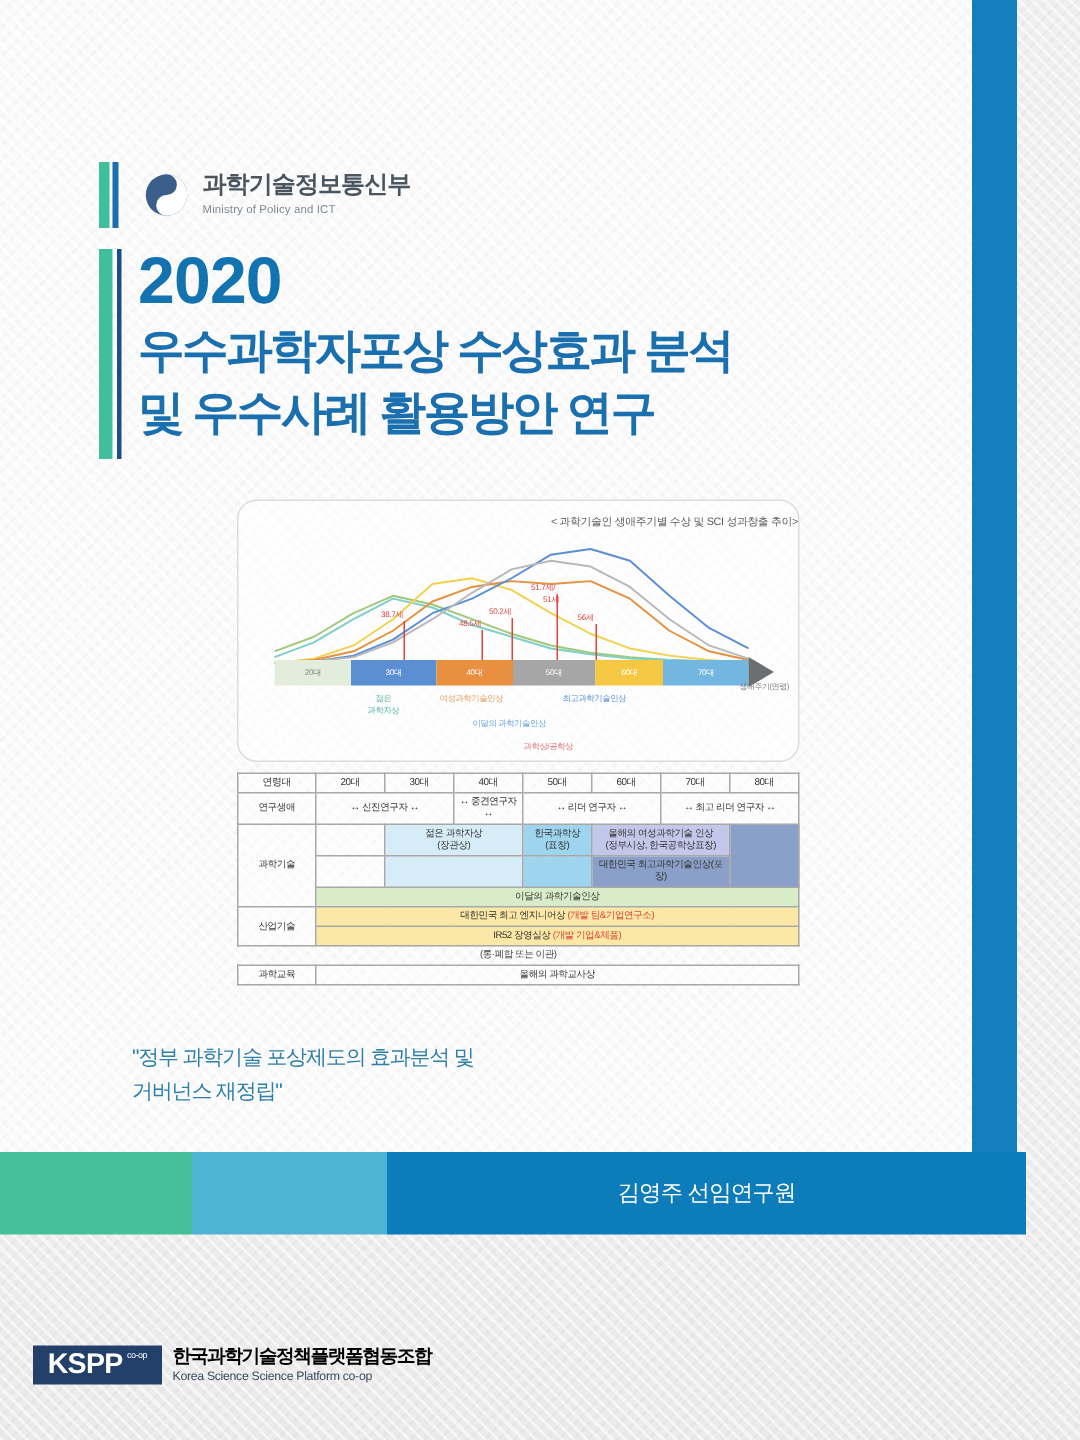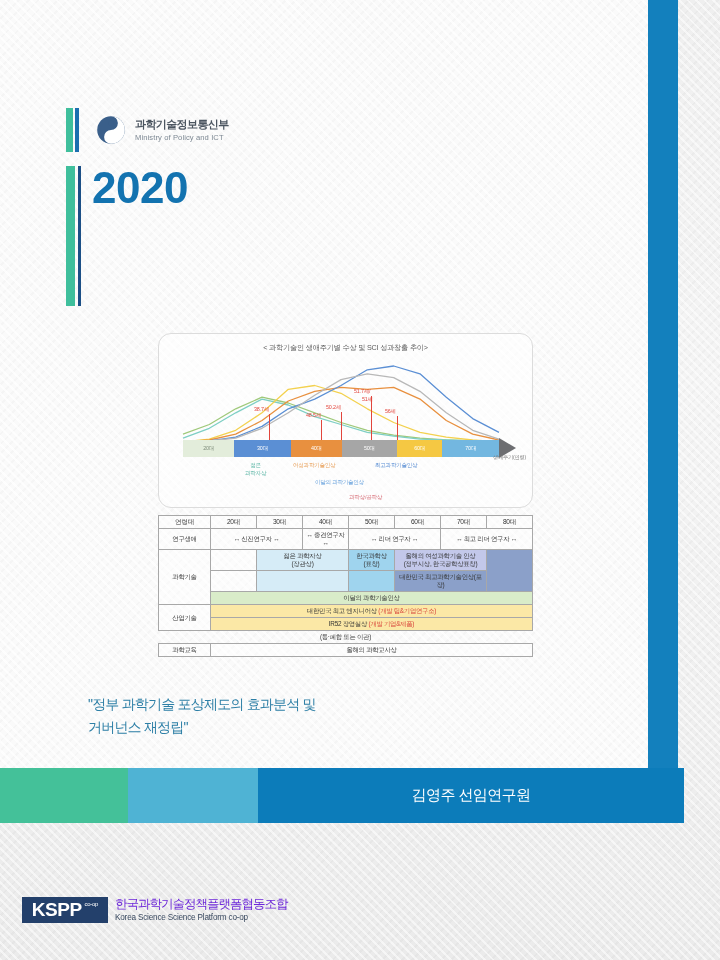--- a/index.html
+++ b/index.html
@@ -33,21 +33,21 @@
   
   .ministry {
     position: absolute; left: 66px; top: 108px;
     display: flex; align-items: center; gap: 9px;
   }
   .ministry-bars { display: flex; gap: 2px; height: 44px; }
   .mb-green { width: 7px; background: #3fbf9c; }
   .mb-blue  { width: 4px; background: #1b6faf; }
   .taegeuk { width: 30px; height: 30px; margin-left: 8px; }
   .ministry-text { display: flex; flex-direction: column; line-height: 1; }
-  .ministry-kr { font-size: 11px; font-weight: 700; color: #4b5560; letter-spacing: -.6px; text-align: center; }
+  .ministry-kr { font-size: 16px; font-weight: 700; color: #4b5560; letter-spacing: -.6px; text-align: center; }
   .ministry-en { font-size: 7.6px; color: #7d8893; margin-top: 4px; letter-spacing: .1px; }
 
   
   .title-accent {
     position: absolute; left: 66px; top: 166px; height: 140px;
     display: flex; gap: 3px;
   }
   .ta-green { width: 9px; background: #3fbf9c; }
   .ta-blue  { width: 3px; background: #1b4f86; }
   .title-block {
@@ -62,21 +62,21 @@
     letter-spacing: -1.6px; line-height: 1.32; white-space: pre-line;
   }
 
   
   .chart-card {
     position: absolute; left: 158px; top: 333px; width: 375px; height: 175px;
     background: rgba(255,255,255,.55);
     border: 1px solid #dcdcdc; border-radius: 13px;
   }
   .chart-title {
-    position: absolute; left: 0; right: 0; top: 9px; text-align: center;
+    position: absolute; left: 0; right: 0; top: 9px; text-align: right;
     font-size: 7.2px; color: #5a5a5a; letter-spacing: -.2px;
   }
   .chart-plot { position: absolute; left: 0; top: 0; width: 375px; height: 175px; }
   .chart-axis-label {
     position: absolute; right: 6px; top: 120px;
     font-size: 5.2px; color: #7a7a7a; letter-spacing: -.2px;
   }
 
   
   .age-bar {
@@ -148,21 +148,21 @@
 
   
   .footer { position: absolute; left: 22px; top: 897px; display: flex; align-items: center; }
   .kspp-mark {
     background: #23406b; color: #fff; width: 86px; height: 26px;
     display: flex; align-items: center; justify-content: center; gap: 3px;
   }
   .kspp-word { font-size: 19px; font-weight: 700; letter-spacing: -.5px; }
   .kspp-coop { font-size: 6px; letter-spacing: -.3px; align-self: flex-start; margin-top: 4px; }
   .kspp-names { margin-left: 7px; display: flex; flex-direction: column; line-height: 1.1; }
-  .kspp-kr { font-size: 12.5px; font-weight: 400; color: #6d28d9; letter-spacing: -1px; }
+  .kspp-kr { font-size: 12.5px; font-weight: 700; color: #000000; letter-spacing: -1px; }
   .kspp-en { font-size: 8.2px; color: #3a4a60; letter-spacing: -.2px; margin-top: 2px; }
 </style>
 </head>
 <body>
 
 <div class="page-white"></div>
 <div class="right-band"></div>
 
 <div class="ministry">
   <div class="ministry-bars">
@@ -179,20 +179,22 @@
     <div class="ministry-en">Ministry of Policy and ICT</div>
   </div>
 </div>
 
 <div class="title-accent">
   <div class="ta-green"></div>
   <div class="ta-blue"></div>
 </div>
 <div class="title-block">
   <div class="title-year">2020</div>
+  <div class="title-main">우수과학자포상 수상효과 분석
+및 우수사례 활용방안 연구</div>
 </div>
 
 <div class="chart-card">
   <div class="chart-title">&lt; 과학기술인 생애주기별 수상 및 SCI 성과창출 추이&gt;</div>
   <svg class="chart-plot" id="chart-svg" viewBox="0 0 375 175">
       <polyline points="24.0,100.2 50.3,90.5 76.7,74.8 103.0,63.2 129.3,69.0 155.7,78.8 182.0,88.5 208.3,96.3 234.7,101.2 261.0,104.1 287.3,106.0 313.7,107.0 340.0,108.0" fill="none" stroke="#9fc97a" stroke-width="1.3" stroke-linejoin="round"></polyline>
       <polyline points="24.0,104.1 50.3,94.3 76.7,78.8 103.0,65.1 129.3,71.0 155.7,82.7 182.0,90.5 208.3,98.3 234.7,102.2 261.0,105.1 287.3,106.0 313.7,107.0 340.0,108.0" fill="none" stroke="#7ecfc4" stroke-width="1.3" stroke-linejoin="round"></polyline>
       <polyline points="24.0,108.0 50.3,105.1 76.7,96.3 103.0,78.8 129.3,55.3 155.7,51.5 182.0,59.3 208.3,74.8 234.7,88.5 261.0,98.3 287.3,103.1 313.7,106.0 340.0,108.0" fill="none" stroke="#f3d14e" stroke-width="1.3" stroke-linejoin="round"></polyline>
       <polyline points="24.0,108.0 50.3,106.0 76.7,100.2 103.0,86.5 129.3,67.0 155.7,57.3 182.0,53.4 208.3,55.3 234.7,53.4 261.0,65.1 287.3,86.5 313.7,100.2 340.0,106.0" fill="none" stroke="#e8903f" stroke-width="1.3" stroke-linejoin="round"></polyline>
       <polyline points="24.0,108.0 50.3,107.0 76.7,103.1 103.0,92.4 129.3,74.8 155.7,65.1 182.0,51.5 208.3,35.8 234.7,32.0 261.0,39.8 287.3,63.2 313.7,84.6 340.0,98.3" fill="none" stroke="#5b8fd4" stroke-width="1.3" stroke-linejoin="round"></polyline>

